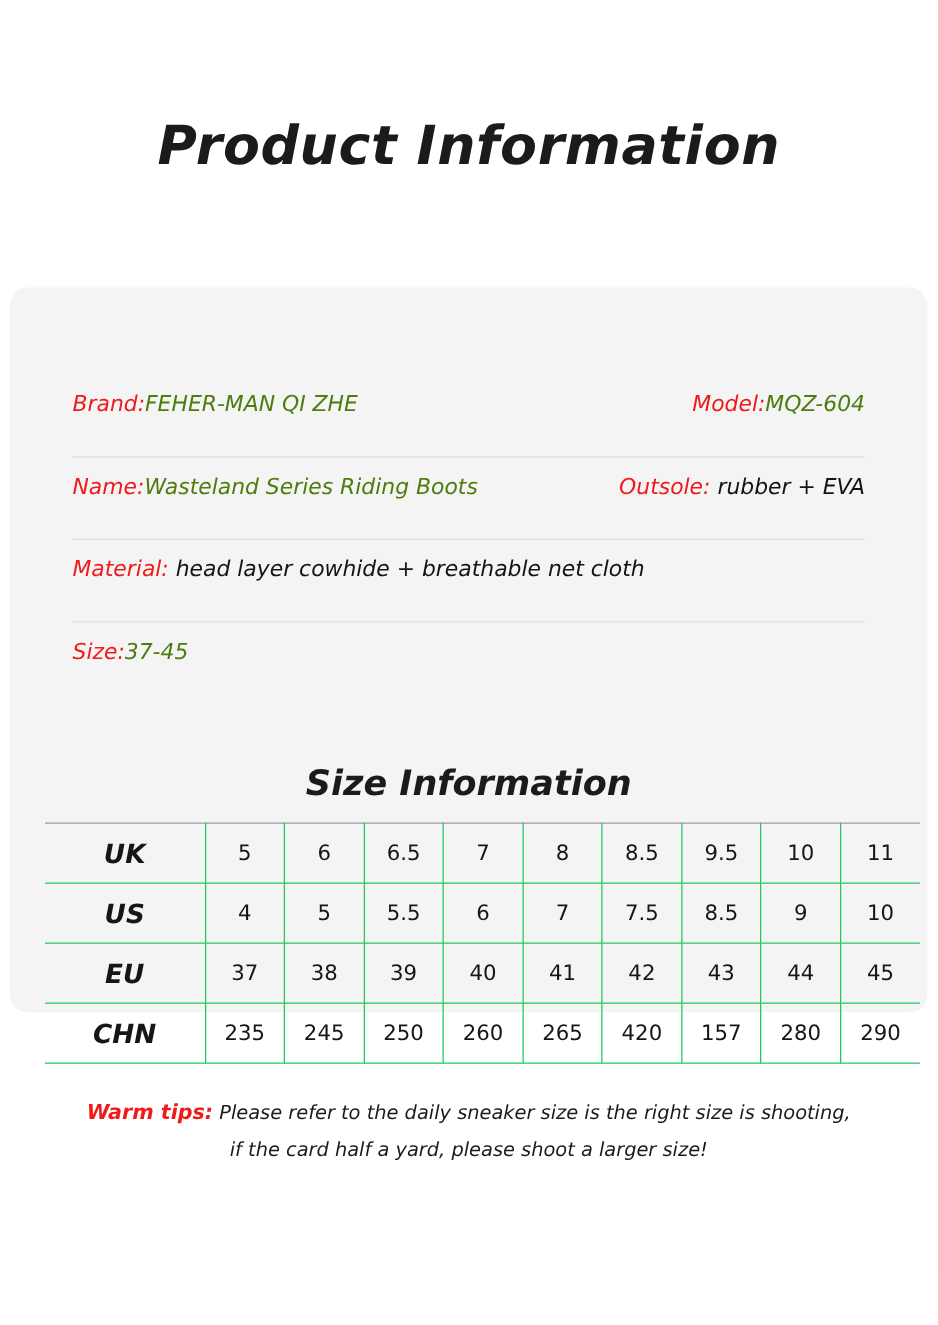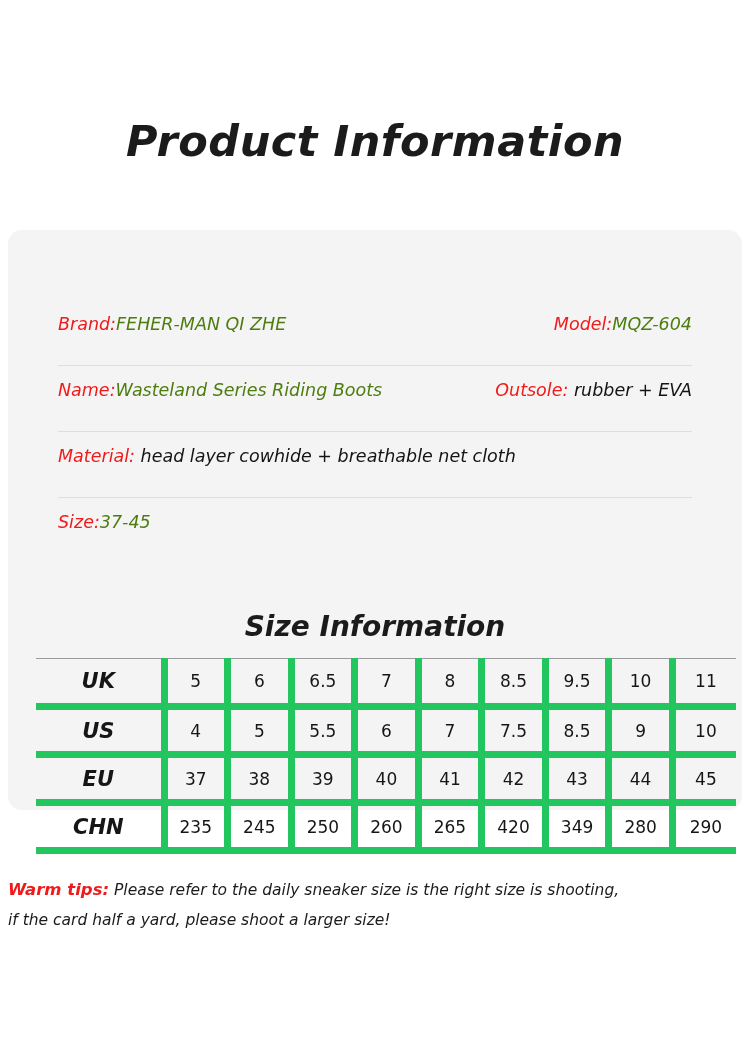--- a/index.html
+++ b/index.html
@@ -18,21 +18,21 @@
   }
 
   
   .main-title {
     text-align: center;
     font-size: 43px;
     font-weight: bold;
     font-style: italic;
     color: #1b1b1b;
     letter-spacing: 0.5px;
-    padding-top: 116px;
+    padding-top: 92px;
     font-family: "DejaVu Sans", sans-serif;
   }
 
   
   .info-card {
     position: absolute;
     left: 8px;
     top: 230px;
     width: 734px;
     height: 580px;
@@ -94,21 +94,21 @@
 
   .size-table {
     position: absolute;
     left: 28px;
     top: 428px;
     width: 700px;
     border-collapse: collapse;
     table-layout: fixed;
   }
   .size-table td {
-    border: 7px solid #22c55e;
+    border: 1px solid #22c55e;
     height: 48px;
     text-align: center;
     vertical-align: middle;
     font-size: 17px;
     color: #161616;
     font-family: "DejaVu Sans", sans-serif;
   }
   .size-table td.rowhead {
     border-left: none;
     font-size: 21px;
@@ -118,20 +118,21 @@
   }
   .size-table tr:first-child td { border-top: 1px solid #9b9b9b; }
   .size-table td.last-col { border-right: none; }
 
   
   .tips {
     position: absolute;
     top: 645px;
     left: 0;
     width: 100%;
+    text-align: center;
     line-height: 30px;
   }
   .tips-line {
     font-size: 15.5px;
     font-style: italic;
     color: #1b1b1b;
   }
   .tips-label {
     color: #f01a1a;
     font-weight: bold;
@@ -225,21 +226,21 @@
           <td class="last-col">45</td>
         </tr>
         <tr>
           <td class="rowhead">CHN</td>
           <td>235</td>
           <td>245</td>
           <td>250</td>
           <td>260</td>
           <td>265</td>
           <td>420</td>
-          <td>349</td>
+          <td>157</td>
           <td>280</td>
           <td class="last-col">290</td>
         </tr>
       </tbody>
     </table>
 
     <div class="tips">
       <div class="tips-line">
         <span class="tips-label">Warm tips:</span>
         <span>Please refer to the daily sneaker size is the right size is shooting,</span>

